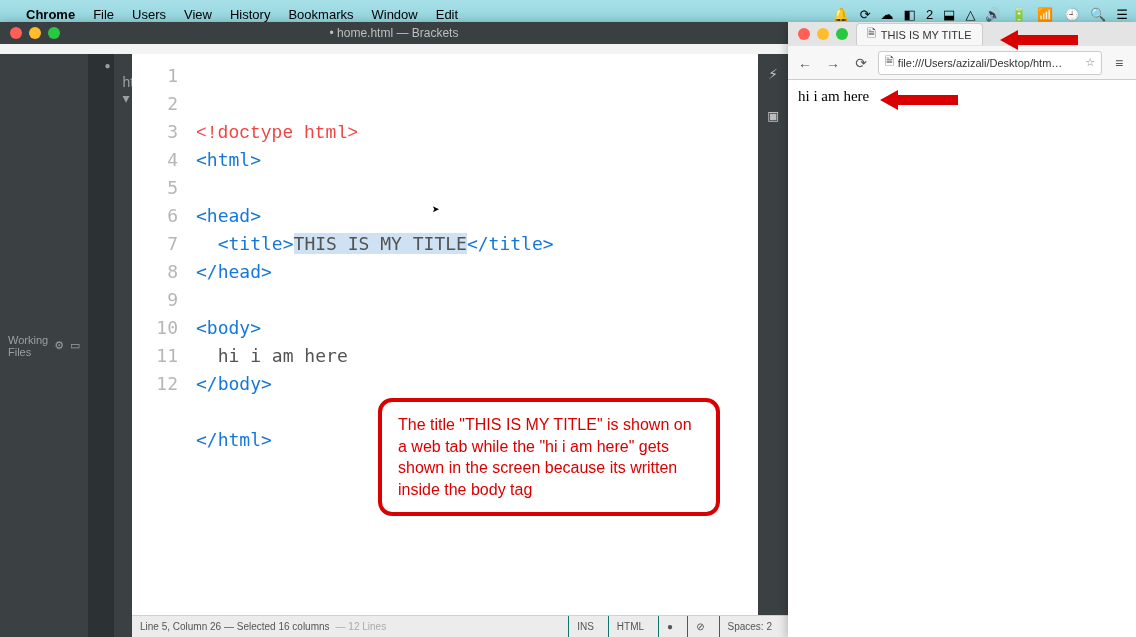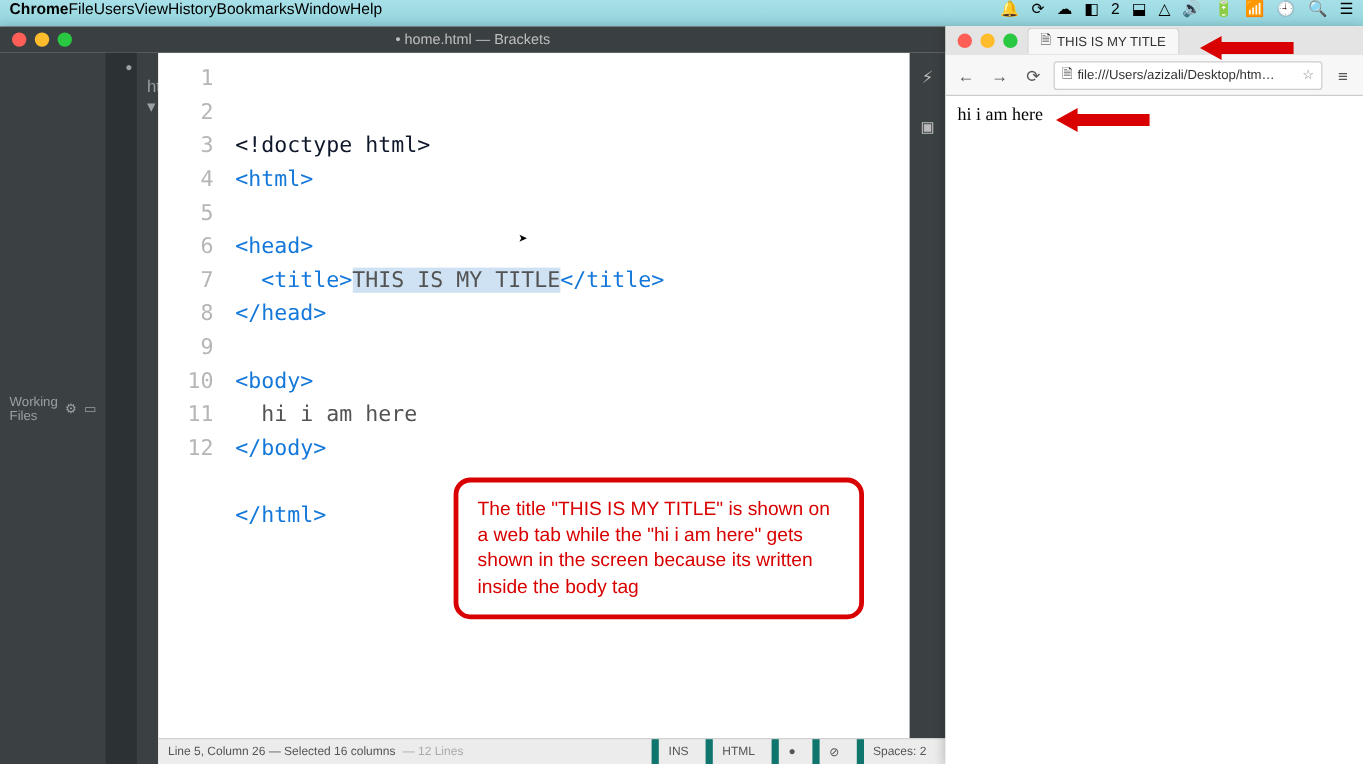--- a/index.html
+++ b/index.html
@@ -1,27 +1,27 @@
 <!DOCTYPE html>
 <html><head>
 <meta charset="utf-8">
 <style>
 * { margin: 0; padding: 0; box-sizing: border-box; }
 body { font-family: -apple-system, "Helvetica Neue", Arial, sans-serif; width: 1136px; height: 637px; overflow: hidden; background: #b0e0e6; position: relative; }
 
 
-.mac-menubar { height: 22px; background: linear-gradient(#a8e0e8, #92d4dc); display: flex; align-items: flex-start; padding: 0 8px; font-size: 13px; color: #000; }
+.mac-menubar { height: 22px; background: linear-gradient(#a8e0e8, #92d4dc); display: flex; align-items: flex-end; padding: 0 8px; font-size: 13px; color: #000; gap: 18px; }
 .mac-menubar .apple { font-size: 14px; }
 .mac-menubar .app-name { font-weight: bold; }
 .mac-menubar .spacer { flex: 1; }
 .mac-menubar .status-icons { display: flex; gap: 10px; align-items: center; font-size: 13px; }
 .mac-menubar .status-icons span { display: inline-flex; }
 
 
-.brackets { position: absolute; top: 22px; left: 0; width: 788px; height: 615px; background: #f4f4f4; display: flex; flex-direction: column; box-shadow: 0 2px 10px rgba(0,0,0,0.3); }
+.brackets { position: absolute; top: 22px; left: 0; width: 788px; height: 615px; background: #f4f4f4; display: flex; flex-direction: column; box-shadow: 0 2px 10px rgba(0,0,0,0.3); gap: 10px; }
 .brackets .titlebar { height: 22px; background: #3a3f41; display: flex; align-items: center; position: relative; }
 .traffic { display: flex; gap: 7px; padding-left: 10px; }
 .traffic span { width: 12px; height: 12px; border-radius: 50%; display: inline-block; }
 .traffic .red { background: #ff5f57; }
 .traffic .yellow { background: #ffbd2e; }
 .traffic .green { background: #28c940; }
 .brackets .win-title { position: absolute; left: 50%; transform: translateX(-50%); color: #bfbfbf; font-size: 12px; }
 .brackets .body { flex: 1; display: flex; min-height: 0; }
 
 
@@ -35,31 +35,31 @@
 .sidebar .project-hdr { margin-top: 14px; padding: 6px 8px; font-size: 14px; color: #9aa0a3; }
 
 
 .editor-wrap { flex: 1; display: flex; flex-direction: column; background: #fff; }
 .code-area { flex: 1; display: flex; font-family: "Menlo", "Consolas", monospace; font-size: 18px; line-height: 28px; overflow: hidden; }
 .gutter { width: 60px; text-align: right; padding-right: 14px; color: #b6b6b6; background: #fff; user-select: none; padding-top: 8px; }
 .gutter div { height: 28px; }
 .code { flex: 1; padding-top: 8px; padding-left: 4px; color: #535353; white-space: pre; position: relative; }
 .code div { height: 28px; }
 .tag { color: #1478da; }
-.doctype { color: #0f172a; }
+.doctype { color: #ef4444; font-family: Liberation Mono, monospace; }
 .sel { background: #cfe2f3; }
 .cursor-ptr { position: absolute; left: 240px; top: 142px; font-size: 13px; color: #000; }
 
 
 .live-tools { width: 30px; background: #3b4042; display: flex; flex-direction: column; align-items: center; padding-top: 6px; gap: 14px; color: #bbb; font-size: 16px; }
 
 
 .statusbar { height: 22px; background: #ececec; border-top: 1px solid #d0d0d0; display: flex; align-items: center; font-size: 10px; color: #555; padding: 0 8px; gap: 6px; }
 .statusbar .spacer { flex: 1; }
-.statusbar .cell { padding: 0 8px; border-left: 6px solid #0f766e; height: 100%; display: flex; align-items: center; }
+.statusbar .cell { padding: 0 8px; border-left: 1px solid #0f766e; height: 100%; display: flex; align-items: center; }
 
 
 .chrome { position: absolute; top: 22px; left: 788px; width: 348px; height: 615px; background: #fff; box-shadow: 0 2px 10px rgba(0,0,0,0.3); display: flex; flex-direction: column; }
 .chrome .titlebar { height: 24px; background: #e4e4e4; display: flex; align-items: center; }
 .chrome .tab { margin-left: 8px; height: 22px; background: #f7f7f7; border: 1px solid #ccc; border-bottom: none; border-radius: 4px 4px 0 0; display: flex; align-items: center; padding: 0 10px; font-size: 11px; color: #333; gap: 5px; }
 .chrome .toolbar { height: 34px; background: #f7f7f7; border-bottom: 1px solid #ccc; display: flex; align-items: center; padding: 0 6px; gap: 6px; }
 .chrome .toolbar .navbtn { width: 22px; height: 22px; display: flex; align-items: center; justify-content: center; color: #555; font-size: 14px; cursor: pointer; }
 .chrome .omnibox { flex: 1; height: 24px; border: 1px solid #ccc; border-radius: 3px; background: #fff; display: flex; align-items: center; padding: 0 6px; font-size: 11px; color: #333; gap: 4px; overflow: hidden; }
 .chrome .omnibox .url-text { white-space: nowrap; overflow: hidden; text-overflow: ellipsis; flex: 1; }
 .chrome .omnibox .star { color: #888; }
@@ -77,21 +77,21 @@
 
 <div class="mac-menubar">
   <span class="apple"></span>
   <span class="app-name">Chrome</span>
   <span>File</span>
   <span>Users</span>
   <span>View</span>
   <span>History</span>
   <span>Bookmarks</span>
   <span>Window</span>
-  <span>Help</span>
+  <span>Edit</span>
   <span class="spacer"></span>
   <div class="status-icons">
     <span>🔔</span>
     <span>⟳</span>
     <span>☁︎</span>
     <span>◧</span>
     <span>2</span>
     <span>⬓</span>
     <span>△</span>
     <span>🔊</span>

